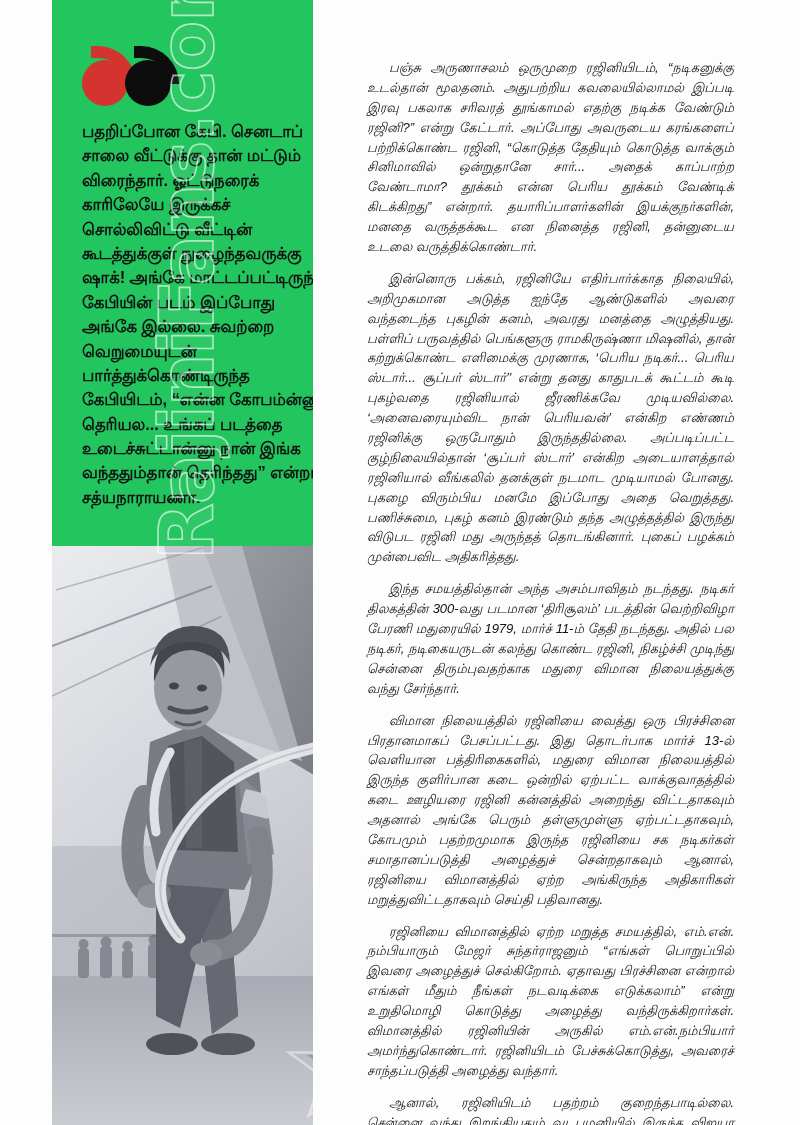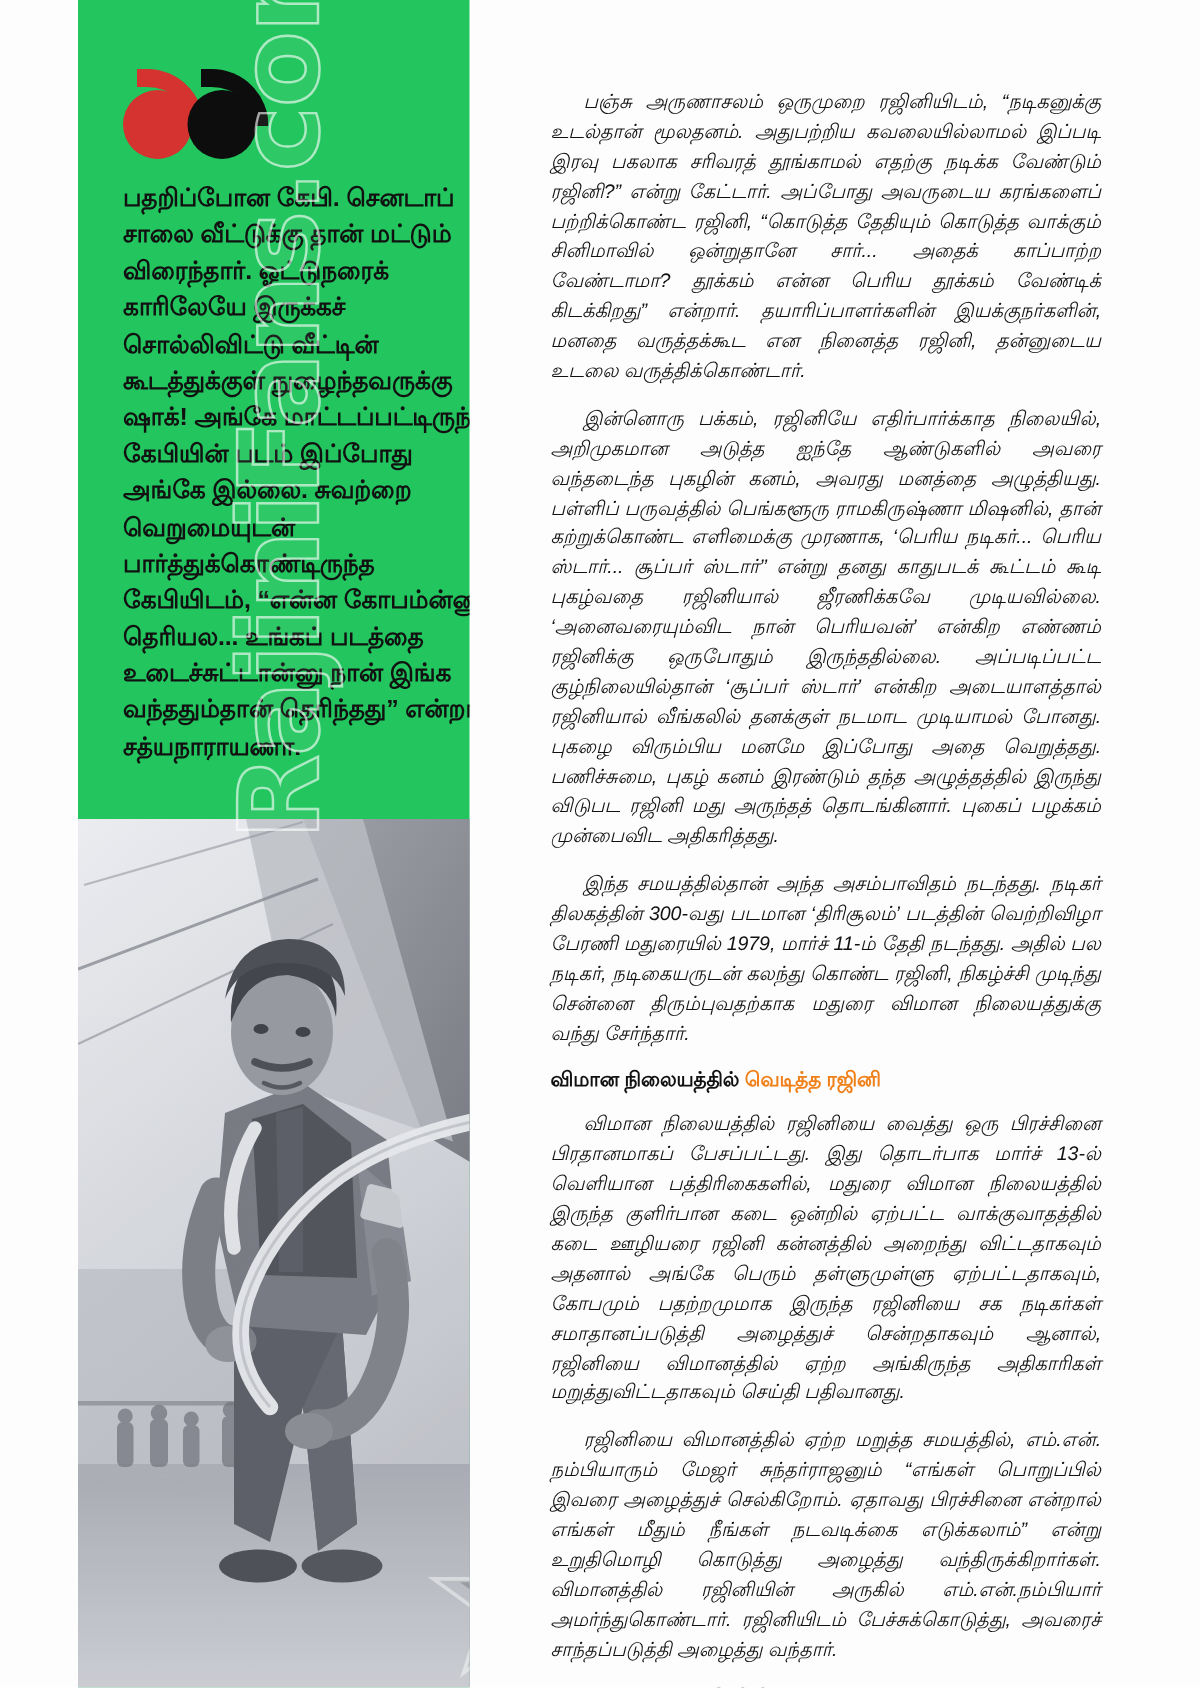--- a/index.html
+++ b/index.html
@@ -274,24 +274,20 @@
   <div id="watermark">
     <div id="wm-text">RajiniFans.com</div>
   </div>
 
   <div id="right-col">
 
     <p class="para">பஞ்சு அருணாசலம் ஒருமுறை ரஜினியிடம், “நடிகனுக்கு உடல்தான் மூலதனம். அதுபற்றிய கவலையில்லாமல் இப்படி இரவு பகலாக சரிவரத் தூங்காமல் எதற்கு நடிக்க வேண்டும் ரஜினி?” என்று கேட்டார். அப்போது அவருடைய கரங்களைப் பற்றிக்கொண்ட ரஜினி, “கொடுத்த தேதியும் கொடுத்த வாக்கும் சினிமாவில் ஒன்றுதானே சார்... அதைக் காப்பாற்ற வேண்டாமா? தூக்கம் என்ன பெரிய தூக்கம் வேண்டிக் கிடக்கிறது” என்றார். தயாரிப்பாளர்களின் இயக்குநர்களின், மனதை வருத்தக்கூட என நினைத்த ரஜினி, தன்னுடைய உடலை வருத்திக்கொண்டார்.</p>
     <p class="para">இன்னொரு பக்கம், ரஜினியே எதிர்பார்க்காத நிலையில், அறிமுகமான அடுத்த ஐந்தே ஆண்டுகளில் அவரை வந்தடைந்த புகழின் கனம், அவரது மனத்தை அழுத்தியது. பள்ளிப் பருவத்தில் பெங்களூரு ராமகிருஷ்ணா மிஷனில், தான் கற்றுக்கொண்ட எளிமைக்கு முரணாக, ‘பெரிய நடிகர்... பெரிய ஸ்டார்... சூப்பர் ஸ்டார்’’ என்று தனது காதுபடக் கூட்டம் கூடி புகழ்வதை ரஜினியால் ஜீரணிக்கவே முடியவில்லை. ‘அனைவரையும்விட நான் பெரியவன்’ என்கிற எண்ணம் ரஜினிக்கு ஒருபோதும் இருந்ததில்லை. அப்படிப்பட்ட குழ்நிலையில்தான் ‘சூப்பர் ஸ்டார்’ என்கிற அடையாளத்தால் ரஜினியால் வீங்கலில் தனக்குள் நடமாட முடியாமல் போனது. புகழை விரும்பிய மனமே இப்போது அதை வெறுத்தது. பணிச்சுமை, புகழ் கனம் இரண்டும் தந்த அழுத்தத்தில் இருந்து விடுபட ரஜினி மது அருந்தத் தொடங்கினார். புகைப் பழக்கம் முன்பைவிட அதிகரித்தது.</p>
     <p class="para">இந்த சமயத்தில்தான் அந்த அசம்பாவிதம் நடந்தது. நடிகர் திலகத்தின் 300-வது படமான ‘திரிசூலம்’ படத்தின் வெற்றிவிழா பேரணி மதுரையில் 1979, மார்ச் 11-ம் தேதி நடந்தது. அதில் பல நடிகர், நடிகையருடன் கலந்து கொண்ட ரஜினி, நிகழ்ச்சி முடிந்து சென்னை திரும்புவதற்காக மதுரை விமான நிலையத்துக்கு வந்து சேர்ந்தார்.</p>
 
-    <h2 id="subhead">
-      <span class="sh-dark">விமான நிலையத்தில்</span>
-      <span class="sh-accent">வெடித்த ரஜினி</span>
-    </h2>
 
     <p class="para">விமான நிலையத்தில் ரஜினியை வைத்து ஒரு பிரச்சினை பிரதானமாகப் பேசப்பட்டது. இது தொடர்பாக மார்ச் 13-ல் வெளியான பத்திரிகைகளில், மதுரை விமான நிலையத்தில் இருந்த குளிர்பான கடை ஒன்றில் ஏற்பட்ட வாக்குவாதத்தில் கடை ஊழியரை ரஜினி கன்னத்தில் அறைந்து விட்டதாகவும் அதனால் அங்கே பெரும் தள்ளுமுள்ளு ஏற்பட்டதாகவும், கோபமும் பதற்றமுமாக இருந்த ரஜினியை சக நடிகர்கள் சமாதானப்படுத்தி அழைத்துச் சென்றதாகவும் ஆனால், ரஜினியை விமானத்தில் ஏற்ற அங்கிருந்த அதிகாரிகள் மறுத்துவிட்டதாகவும் செய்தி பதிவானது.</p>
     <p class="para">ரஜினியை விமானத்தில் ஏற்ற மறுத்த சமயத்தில், எம்.என். நம்பியாரும் மேஜர் சுந்தர்ராஜனும் “எங்கள் பொறுப்பில் இவரை அழைத்துச் செல்கிறோம். ஏதாவது பிரச்சினை என்றால் எங்கள் மீதும் நீங்கள் நடவடிக்கை எடுக்கலாம்” என்று உறுதிமொழி கொடுத்து அழைத்து வந்திருக்கிறார்கள். விமானத்தில் ரஜினியின் அருகில் எம்.என்.நம்பியார் அமர்ந்துகொண்டார். ரஜினியிடம் பேச்சுக்கொடுத்து, அவரைச் சாந்தப்படுத்தி அழைத்து வந்தார்.</p>
     <p class="para">ஆனால், ரஜினியிடம் பதற்றம் குறைந்தபாடில்லை. சென்னை வந்து இறங்கியதும் வடபழனியில் இருந்த விஜயா மருத்துவமனைக்கு ரஜினியை அழைத்துச் சென்றார்கள். அவரை அப்படியே அங்கே விட்டுவிட்டுச் செல்ல மனமில்லாமல் நம்பியார், மேஜர் சுந்தரராஜன், நாகேஷ் ஆகிய மூவரும் ரஜினிக்கு அருகிலேயே இரண்டு மணிநேரம் இருந்தார்கள். புகழ்பெற்ற மருத்துவரான டாக்டர் செரியன் அழைக்கப்பட்டார்.</p>
 
   </div>
 
 </div>
 
 </body></html>

